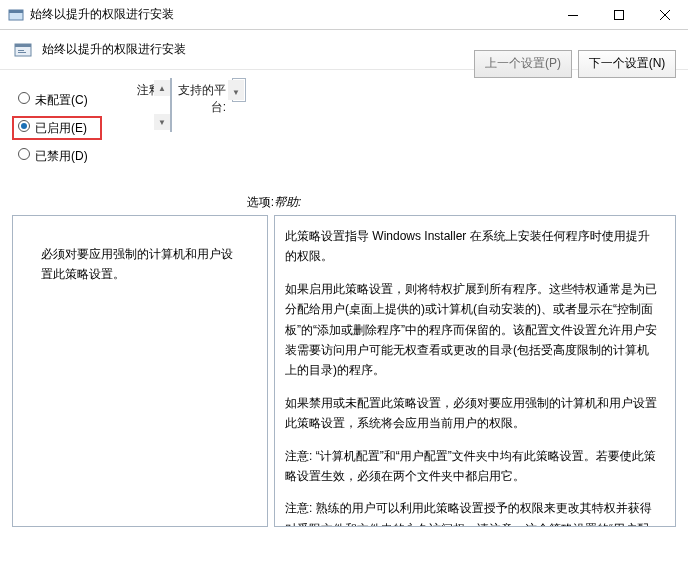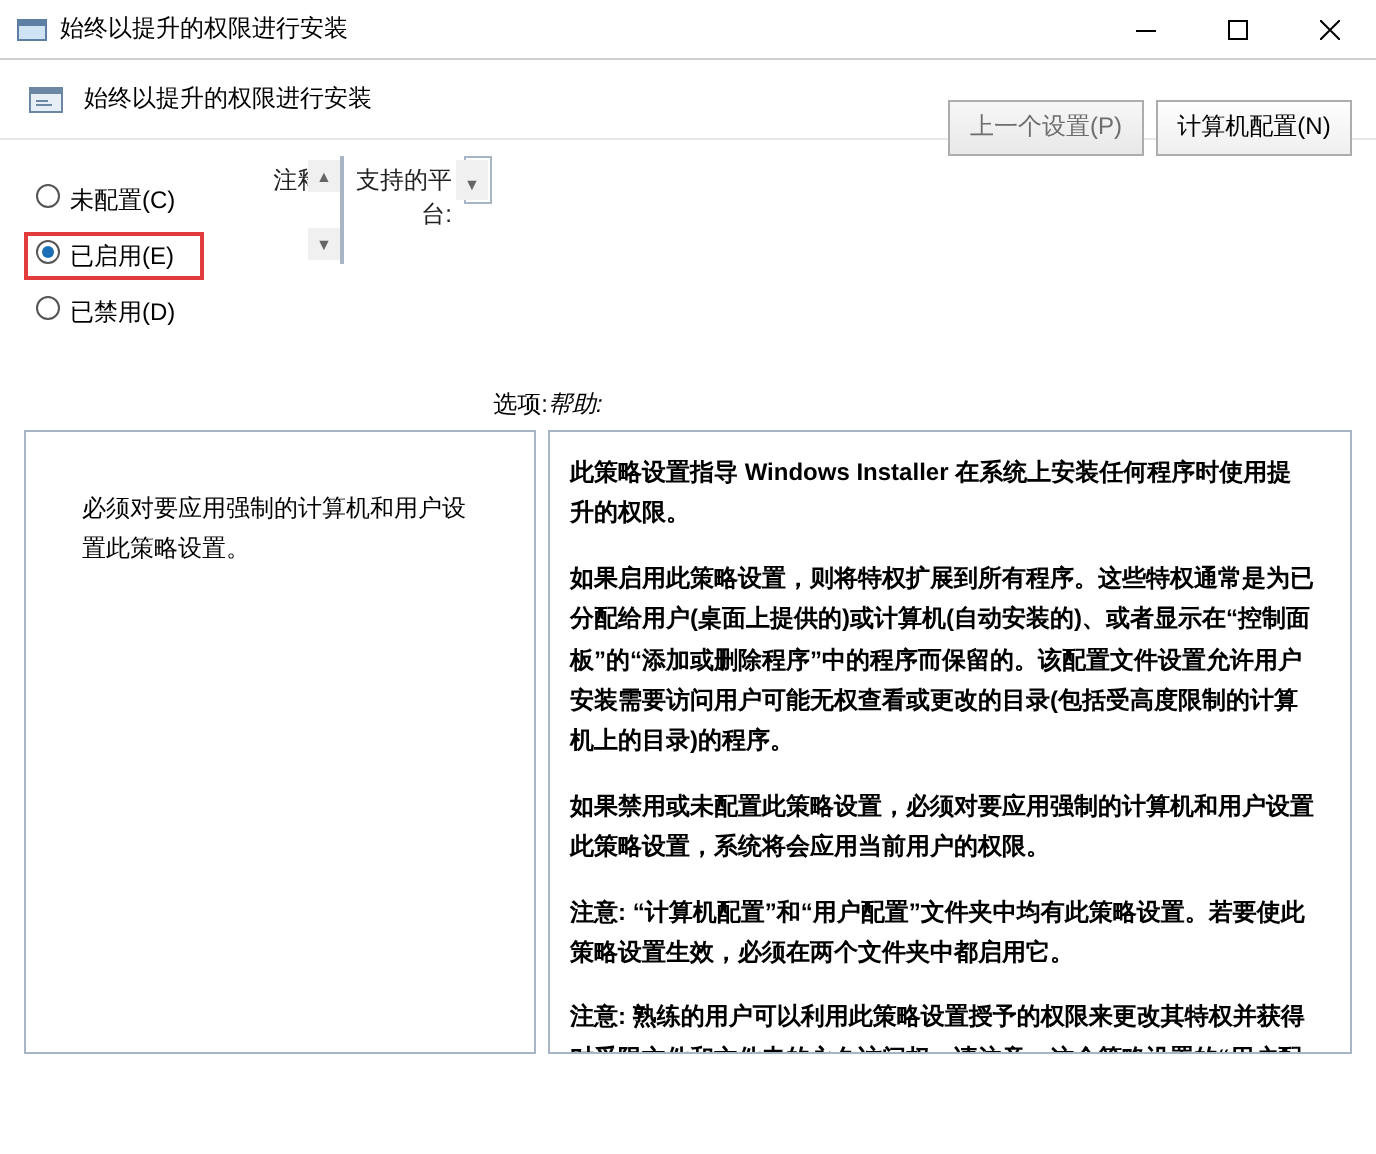--- a/index.html
+++ b/index.html
@@ -40,21 +40,21 @@
 
   
   .labels-row { display: flex; padding: 18px 12px 4px 12px; }
   .labels-row .left { width: 262px; font-size: 12px; text-align: right; }
   .labels-row .right { font-size: 12px; font-style: italic; }
 
   
   .panes { display: flex; padding: 0 12px 12px 12px; gap: 6px; height: 324px; }
   .pane { border: 1px solid #a8b5c4; background: #fff; overflow: hidden; }
   .pane.left { width: 256px; padding: 28px; }
-  .pane.right { flex: 1; padding: 10px 18px 22px 10px; line-height: 1.7; position: relative; font-weight: bold; }
+  .pane.right { flex: 1; padding: 10px 18px 22px 10px; line-height: 1.7; position: relative; }
   .pane.right p { margin: 0 0 12px 0; font-size: 12px; }
   .pane.left .opt-text { font-size: 12px; line-height: 1.7; }
 </style>
 </head>
 <body>
 
 <div class="titlebar">
   <span class="icon">
     <svg width="16" height="16" viewBox="0 0 16 16">
         <rect x="1" y="3" width="14" height="10" fill="#cfe3f5" stroke="#5c7fa3"></rect>
@@ -84,21 +84,21 @@
   <span class="icon">
     <svg width="20" height="20" viewBox="0 0 20 20">
         <rect x="2" y="4" width="16" height="12" fill="#e7eef6" stroke="#6b87a4"></rect>
         <rect x="2" y="4" width="16" height="3" fill="#6b87a4"></rect>
         <rect x="5" y="10" width="6" height="1" fill="#6b87a4"></rect>
         <rect x="5" y="12" width="8" height="1" fill="#6b87a4"></rect>
       </svg>
   </span>
   <span class="name">始终以提升的权限进行安装</span>
   <div class="navbtn">上一个设置(P)</div>
-  <div class="navbtn enabled">计算机配置(N)</div>
+  <div class="navbtn enabled">下一个设置(N)</div>
 </div>
 
 <div class="config">
   <div class="state-col">
     <div class="radio-row">
       <span class="radio-dot"></span>
       <span class="radio-label">未配置(C)</span>
     </div>
     <div class="radio-row selected highlight">
       <span class="radio-dot">

